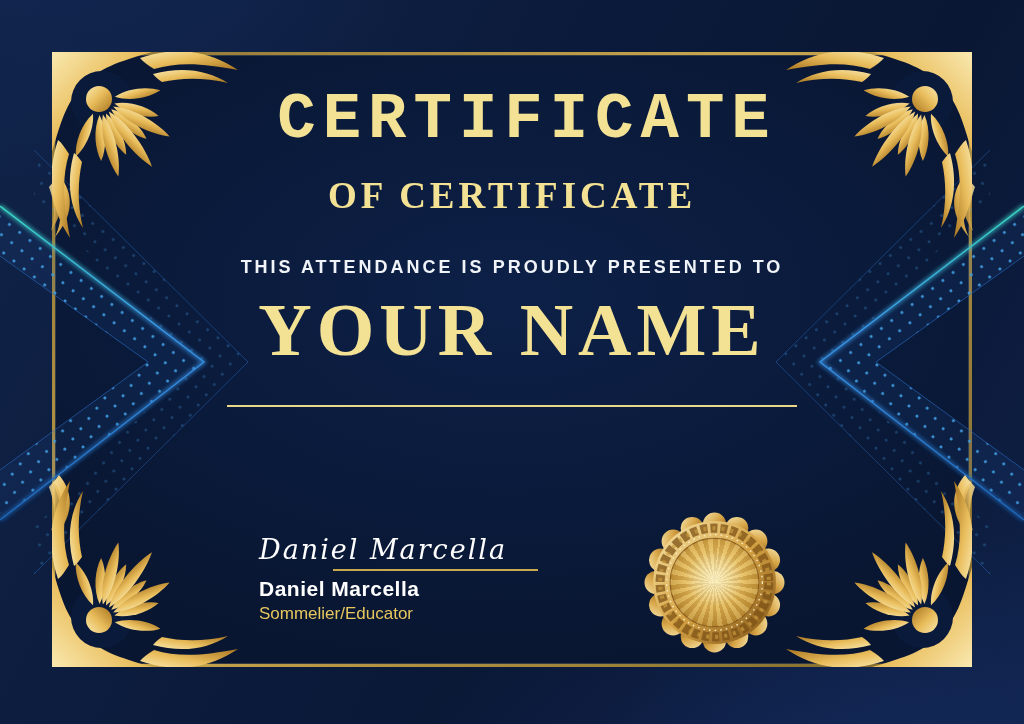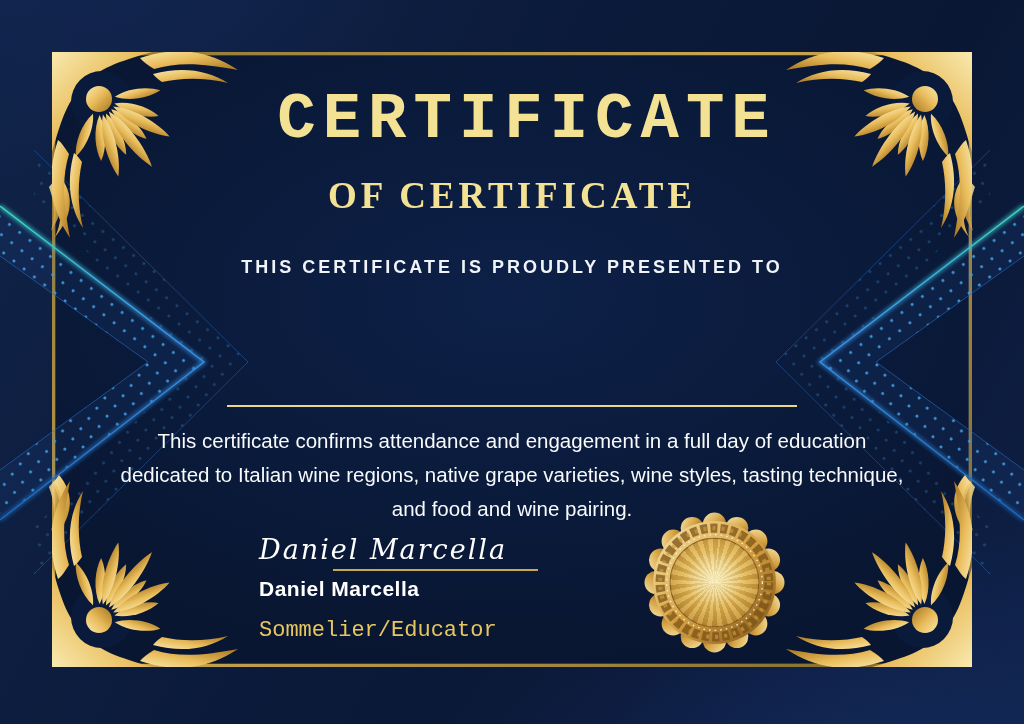--- a/index.html
+++ b/index.html
@@ -42,21 +42,21 @@
   .title{top:84px;font-family:Liberation Mono, monospace;font-weight:bold;font-size:64px;letter-spacing:7px;color:#f3e194;padding-left:15px;}
   .subtitle{top:174px;font-family:"Liberation Serif",serif;font-weight:bold;font-size:37px;letter-spacing:4px;color:#f3e194;}
   .presented{top:257px;font-size:18px;letter-spacing:3px;font-weight:bold;color:#f0f3f8;}
   .name{top:288px;font-family:"Liberation Serif",serif;font-weight:bold;font-size:74px;letter-spacing:5px;color:#f3e194;}
   .name-divider{position:absolute;top:405px;left:calc(50% - 285px);width:570px;height:2px;background:#e9d88a;z-index:7;}
   .body-text{top:424px;font-size:20.5px;line-height:34px;color:#f8fafc;}
   .sig-block{position:absolute;left:259px;top:534px;width:353px;z-index:7;}
   .sig-script{font-family:"DejaVu Serif",serif;font-style:italic;font-size:27px;color:#ffffff;letter-spacing:2px;}
   .sig-line{width:205px;height:2px;background:#c9a94f;margin:4px auto 0;}
   .sig-name{margin-top:6px;font-size:21px;font-weight:bold;color:#ffffff;letter-spacing:.5px;}
-  .sig-role{margin-top:17px;font-size:22px;color:#e7c75d;font-family:Liberation Mono, monospace;}
+  .sig-role{margin-top:3px;font-size:17px;color:#e7c75d;}
 </style>
 </head>
 <body>
 
 <div class="canvas">
 
   <svg width="0" height="0" style="position:absolute" aria-hidden="true">
     <defs>
       <linearGradient id="goldGrad" x1="0" y1="0" x2="1" y2="1">
         <stop offset="0" stop-color="#f9e9b0"></stop>
@@ -145,28 +145,24 @@
     </svg>
   <svg class="corner bl">
       <use href="#cornerFl"></use>
     </svg>
   <svg class="corner br">
       <use href="#cornerFl"></use>
     </svg>
 
   <div class="txt title">CERTIFICATE</div>
   <div class="txt subtitle">OF CERTIFICATE</div>
-  <div class="txt presented">THIS CERTIFICATE IS PROUDLY PRESENTED TO</div>
+  <div class="txt presented">THIS ATTENDANCE IS PROUDLY PRESENTED TO</div>
+  <div class="txt name">YOUR NAME</div>
   <div class="name-divider"></div>
 
-  <div class="txt body-text">
-    <div>This certificate confirms attendance and engagement in a full day of education</div>
-    <div>dedicated to Italian wine regions, native grape varieties, wine styles, tasting technique,</div>
-    <div>and food and wine pairing.</div>
-  </div>
 
   <div class="sig-block">
     <div class="sig-script">Daniel Marcella</div>
     <div class="sig-line"></div>
     <div class="sig-name">Daniel Marcella</div>
     <div class="sig-role">Sommelier/Educator</div>
   </div>
 
   <div class="medal">
     <svg viewBox="0 0 140 140">

